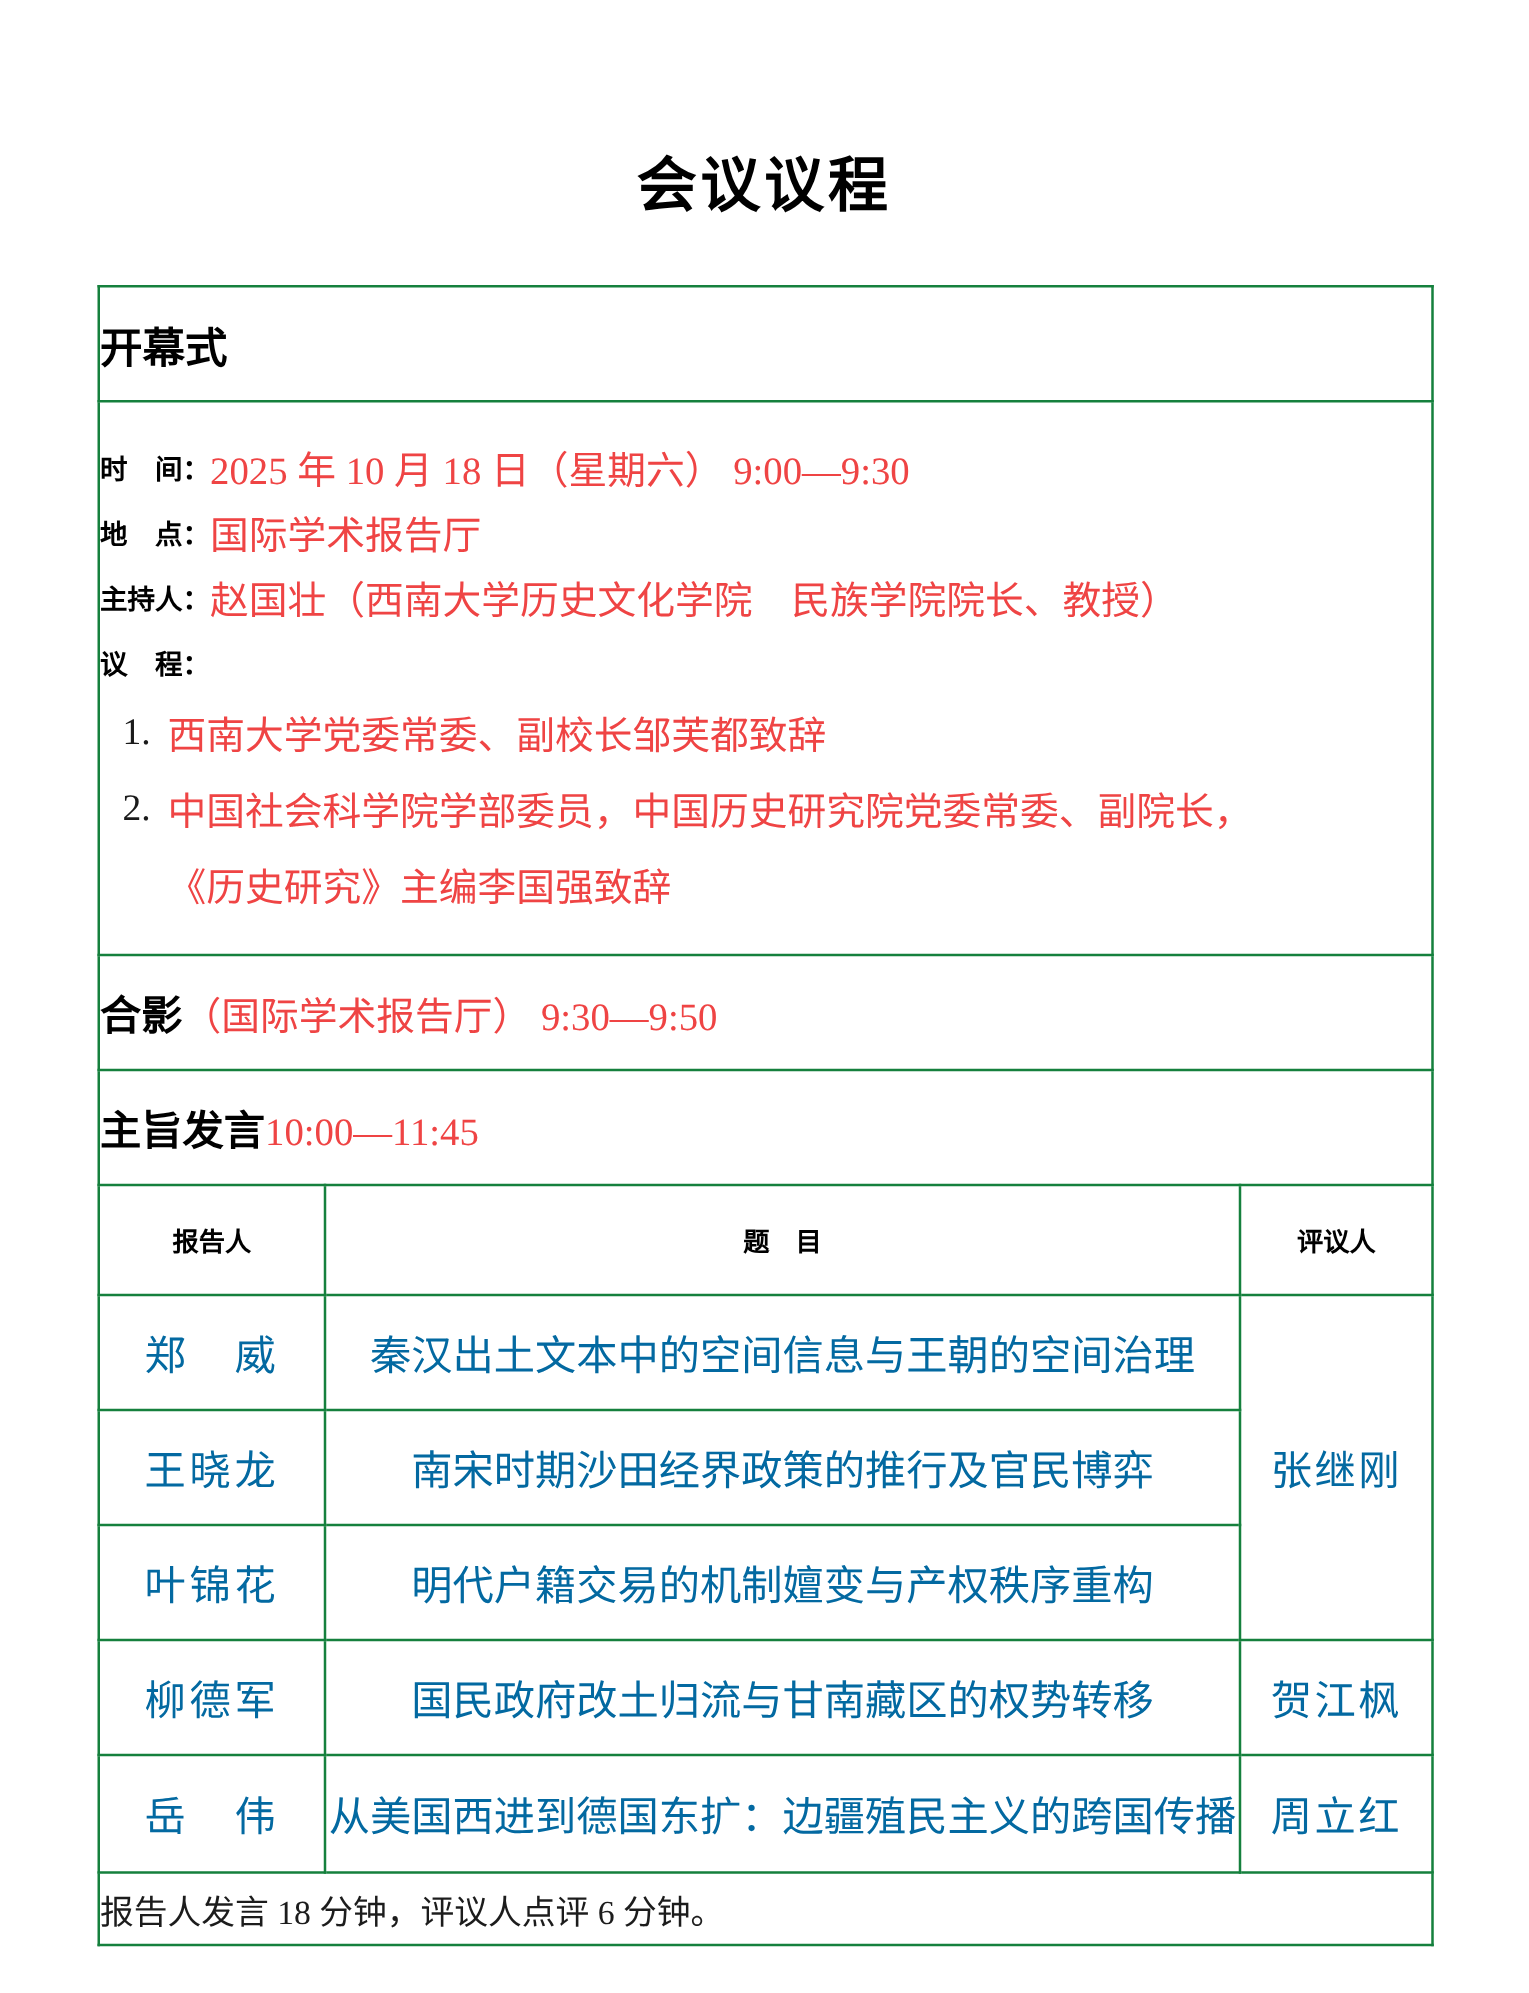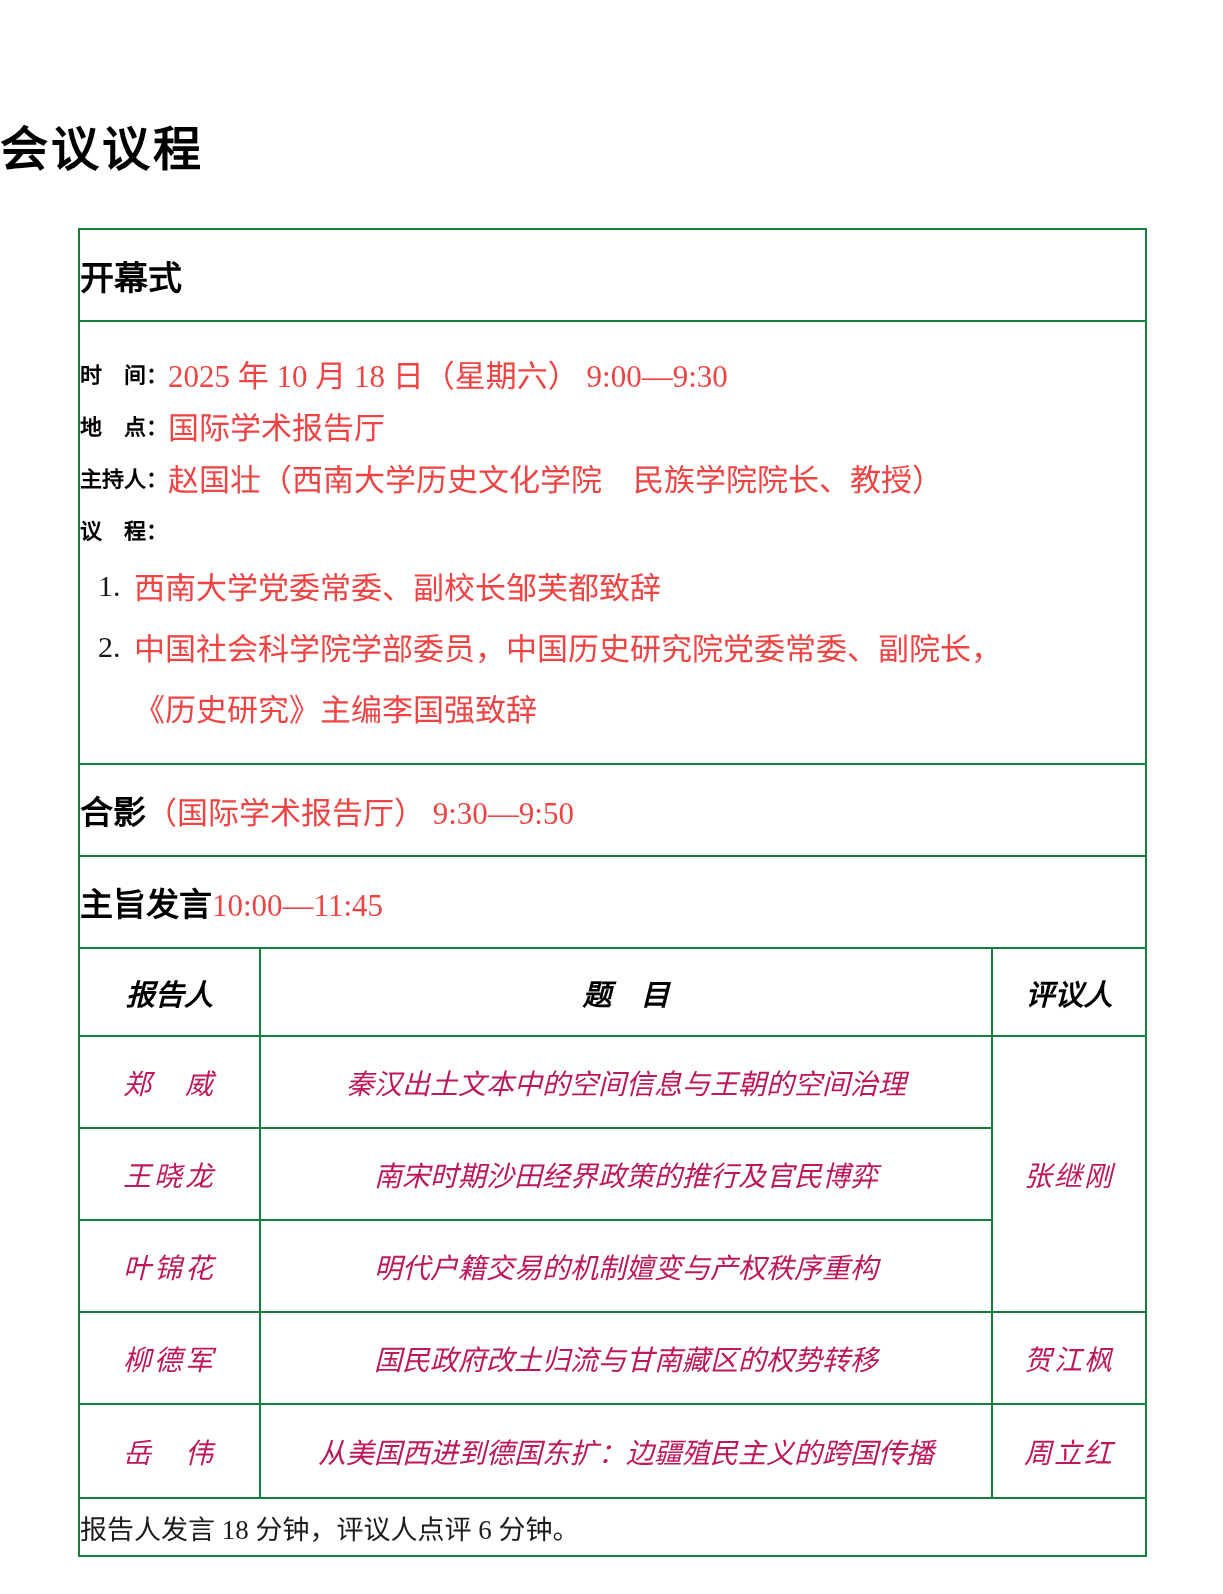--- a/index.html
+++ b/index.html
@@ -11,20 +11,21 @@
     width: 1223px;
     height: 1594px;
     position: relative;
     color: #1a1a1a;
     overflow: hidden;
   }
   .page-title {
     margin: 0;
     padding-top: 116px;
     height: 68px;
+    text-align: center;
     font-family: "Liberation Serif", "DejaVu Serif", serif;
     font-weight: 700;
     font-size: 48px;
     line-height: 68px;
     letter-spacing: 3px;
     color: #000;
   }
   table.agenda {
     border-collapse: collapse;
     table-layout: fixed;
@@ -95,28 +96,27 @@
   }
   td.photo-cell .lbl, td.keynote-cell .lbl { font-size: 33px; }
   td.photo-cell .val { font-size: 31px; }
   td.keynote-cell .val { font-size: 31px; }
 
   
   tr.head-row td {
     height: 86px;
     text-align: center;
   }
-  tr.head-row .lbl { font-size: 29px; font-style: italic; }
+  tr.head-row .lbl { font-size: 21px; }
   tr.data-row td {
     height: 90px;
     text-align: center;
     font-family: "Liberation Serif", "DejaVu Serif", serif;
-    font-size: 28px;
-    color: #be185d;
-    font-style: italic;
+    font-size: 33px;
+    color: #0369a1;
   }
   tr.data-row td.speaker-cell { letter-spacing: 3px; }
   tr.data-row td.commentator-cell { letter-spacing: 2px; }
   tr.data-row.last td { height: 92px; }
 
   
   td.note-cell {
     height: 56px;
     padding-left: 6px;
     font-family: "Liberation Serif", "DejaVu Serif", serif;

